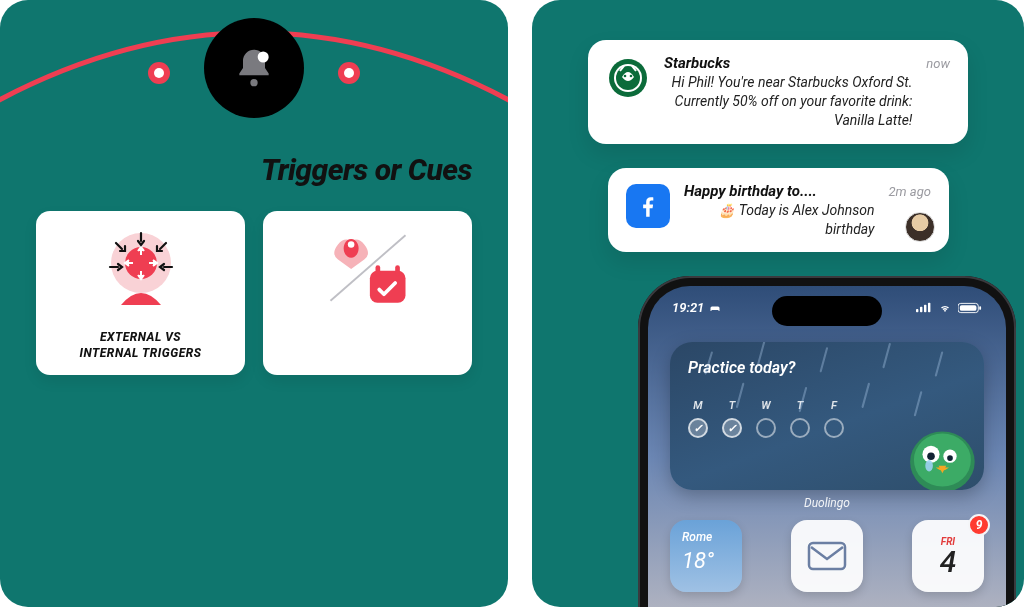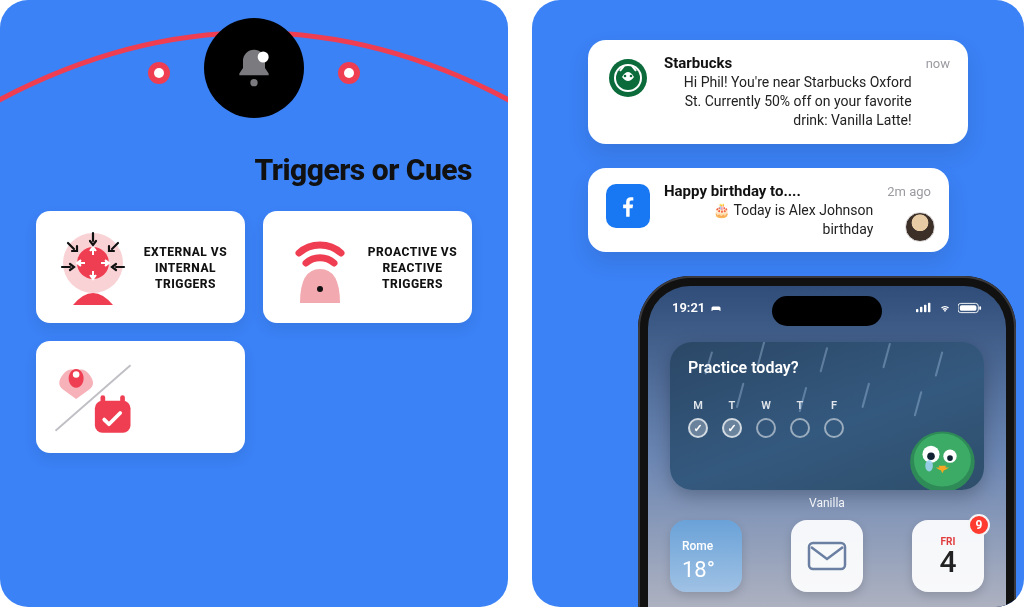--- a/index.html
+++ b/index.html
@@ -6,25 +6,26 @@
   body {
     font-family: -apple-system, BlinkMacSystemFont, "Segoe UI", Roboto, Helvetica, Arial, sans-serif;
     background: #fff;
     width: 1024px;
     height: 607px;
     display: flex;
     gap: 24px;
     padding: 0;
   }
   .panel {
-    background: #3b82f6;
+    background: #0f766e;
     border-radius: 28px;
     flex: 1;
     position: relative;
     overflow: hidden;
+    font-style: italic;
   }
   
   .left-panel { padding: 0 36px 24px; }
   .arc-wrap {
     position: relative;
     height: 130px;
     overflow: visible;
   }
   .arc-svg {
     position: absolute;
@@ -54,23 +55,23 @@
     display: grid;
     grid-template-columns: 1fr 1fr;
     gap: 18px;
   }
   .trig-card {
     background: #fff;
     border-radius: 14px;
     padding: 16px 12px 14px;
     box-shadow: 0 6px 14px rgba(0,0,0,0.08);
     display: flex;
-    flex-direction: row;
+    flex-direction: column;
     align-items: center;
-    gap: 0;
+    gap: 20px;
   }
   .trig-card .ic {
     width: 90px; height: 82px;
     display: flex; align-items: center; justify-content: center;
   }
   .trig-card .lbl {
     font-size: 12px;
     font-weight: 800;
     letter-spacing: 0.5px;
     text-align: center;
@@ -100,21 +101,21 @@
   .notif .body { min-width: 0; }
   .notif .title { font-weight: 700; font-size: 15px; color: #111; }
   .notif .msg { font-size: 14px; color: #222; line-height: 1.35; margin-top: 1px; text-align: right; }
   .notif .time { font-size: 13px; color: #9a9aa0; white-space: nowrap; margin-top: 2px; }
   .notif .avatar {
     position: absolute; right: 14px; bottom: 10px;
     width: 30px; height: 30px; border-radius: 50%;
     background: radial-gradient(circle at 50% 35%, #e6cba5 0 35%, #3c2f28 38% 100%);
     border: 1px solid #ddd;
   }
-  .notif.n2 { margin-right: 75px; }
+  .notif.n2 { margin-left: 20px; margin-right: 75px; }
 
   
   .phone-area { position: relative; height: 320px; }
   .phone {
     position: absolute;
     left: 50px; right: 8px; top: 0;
     height: 400px;
     border-radius: 52px 52px 0 0;
     background: #111;
     padding: 10px;
@@ -177,21 +178,21 @@
   .app {
     width: 72px; height: 72px; border-radius: 16px;
     background: rgba(255,255,255,0.92);
     box-shadow: 0 4px 10px rgba(0,0,0,0.15);
     position: relative;
     display: flex; flex-direction: column; align-items: center; justify-content: center;
     color: #333; font-size: 12px;
   }
   .app.weather {
     background: linear-gradient(180deg, #6aa2d8 0%, #9fc1e4 100%);
-    color: #fff; align-items: flex-start; padding: 10px 12px; justify-content: flex-end;
+    color: #fff; align-items: flex-start; padding: 10px 12px; justify-content: flex-start;
   }
   .app.weather .city { font-size: 12px; font-weight: 500; }
   .app.weather .temp { font-size: 22px; font-weight: 400; margin-top: 4px;}
   .app.mail svg { width: 40px; height: 30px; }
   .app.cal .dw { font-size: 10px; color: #e23b3b; font-weight: 700;}
   .app.cal .dn { font-size: 30px; color: #222; font-weight: 500; line-height: 1;}
   .badge {
     position: absolute; top: -6px; right: -6px;
     min-width: 22px; height: 22px; border-radius: 11px;
     background: #ff3b30; color: #fff; font-size: 12px; font-weight: 700;
@@ -255,34 +256,20 @@
               <path d="M68 37 l-4 3 4 3"></path>
           </g>
 
           <path d="M25 78 q20 -24 40 0 z" fill="#ef3e52"></path>
         </svg>
       </div>
       <div class="lbl" style="white-space:pre-line">EXTERNAL  VS
 INTERNAL TRIGGERS</div>
     </div>
 
-    <div class="trig-card">
-      <div class="ic">
-        <svg width="90" height="82" viewBox="0 0 90 82">
-          <g fill="none" stroke="#ef3e52" stroke-width="7" stroke-linecap="round">
-            <path d="M24 26 a30 28 0 0 1 42 0"></path>
-            <path d="M31 36 a20 18 0 0 1 28 0"></path>
-          </g>
-          <path d="M25 76 q0 -34 20 -34 t20 34 z" fill="#f2a9af"></path>
-          <circle cx="45" cy="62" r="3" fill="#111"></circle>
-        </svg>
-      </div>
-      <div class="lbl" style="white-space:pre-line">PROACTIVE  VS
-REACTIVE TRIGGERS</div>
-    </div>
 
     <div class="trig-card">
       <div class="ic">
         <svg width="96" height="86" viewBox="0 0 96 86">
           <line x1="8" y1="78" x2="88" y2="8" stroke="#bfbfc5" stroke-width="2"></line>
 
           <g transform="translate(10,4)">
             <path d="M6 30 q-8 -6 0 -16 q6 -8 14 -4 q8 -4 14 4 q8 10 0 16 l-14 10 z" fill="#f6b2b8"></path>
             <path d="M20 8 a8 10 0 1 0 0.01 0 z" fill="#ef3e52"></path>
             <circle cx="20" cy="14" r="3.5" fill="#fff"></circle>
@@ -410,21 +397,21 @@
             <ellipse cx="52" cy="60" rx="30" ry="28" fill="#3cab66"></ellipse>
             <circle cx="40" cy="54" r="9" fill="#fff"></circle>
               <circle cx="40" cy="56" r="4" fill="#123"></circle>
             <circle cx="60" cy="56" r="7" fill="#fff"></circle>
               <circle cx="60" cy="58" r="3" fill="#123"></circle>
             <path d="M45 68 q7 6 14 0" stroke="#0b3" stroke-width="0" fill="#f5a623"></path>
             <polygon points="48,66 56,66 52,74" fill="#f5a623"></polygon>
             <ellipse cx="38" cy="66" rx="4" ry="6" fill="#9dd0f2" opacity="0.9"></ellipse>
           </svg>
         </div>
-        <div class="widget-label">Vanilla</div>
+        <div class="widget-label">Duolingo</div>
 
         <div class="home-apps">
           <div class="app weather">
             <span class="city">Rome</span>
             <span class="temp">18°</span>
           </div>
           <div class="app mail">
             <svg viewBox="0 0 40 30">
               <rect x="2" y="2" width="36" height="26" rx="4" fill="none" stroke="#6b7fa3" stroke-width="2.5"></rect>
               <path d="M4 6 l16 12 l16 -12" fill="none" stroke="#6b7fa3" stroke-width="2.5"></path>

